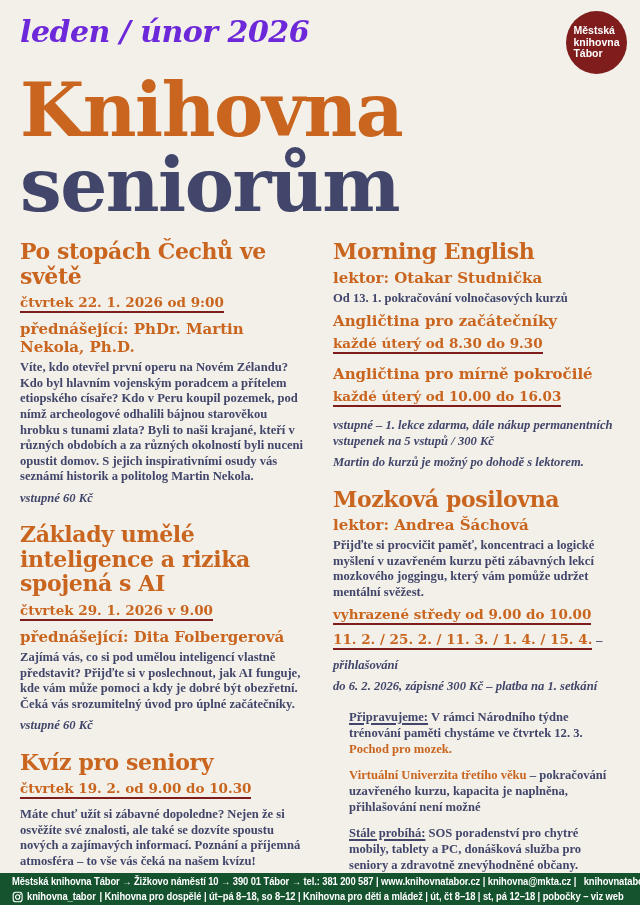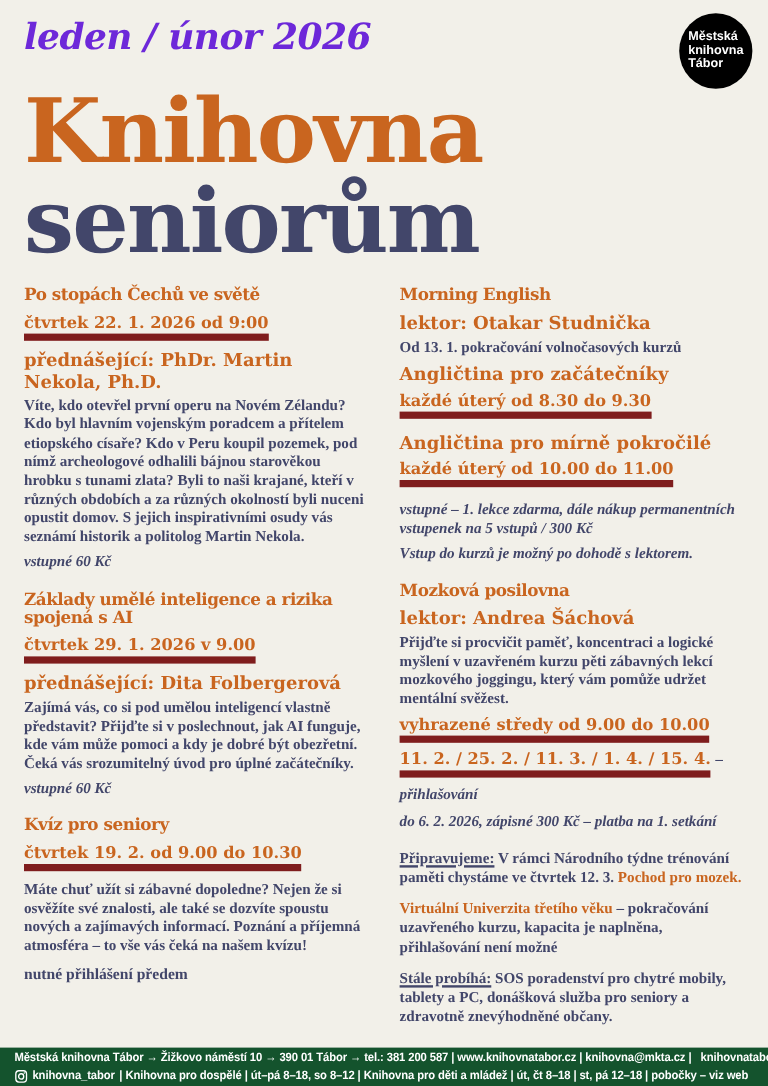--- a/index.html
+++ b/index.html
@@ -9,21 +9,21 @@
     font-family:"Liberation Serif", serif;
   }
   .content{padding:14px 20px 0 20px;}
 
   .issue{
     font-family:"DejaVu Serif", serif;font-style:italic;font-weight:bold;
     color:#6d28d9;font-size:30px;letter-spacing:-0.5px;
   }
   .logo{
     position:absolute;top:11px;right:13px;width:61px;height:63px;
-    background:#000000;border-radius:50%;
+    background:#7f1d1d;border-radius:50%;
     display:flex;align-items:center;justify-content:center;
   }
   .logo-text{
     font-family:"Liberation Sans", sans-serif;font-weight:bold;color:#ffffff;
     font-size:10.5px;line-height:1.12;text-align:left;
   }
 
   h1{margin:24px 0 0 0;font-family:"DejaVu Serif", serif;font-weight:bold;
      font-size:74px;line-height:1.02;letter-spacing:-1.5px;}
   .t1{display:block;color:#c9651f;}
@@ -35,38 +35,38 @@
     color:#c9651f;font-size:17.5px;border-bottom:2.5px solid #c9651f;padding-bottom:2px;
     letter-spacing:-0.3px;
   }
 
   .cols{display:flex;gap:26px;margin-top:15px;}
   .col{width:287px;}
 
   article{margin:0 0 16px 0;}
   h2{
     font-family:"DejaVu Serif", serif;font-weight:bold;color:#c9651f;
-    font-size:14px;line-height:1.12;margin:0 0 5px 0;letter-spacing:-0.4px;
+    font-size:22px;line-height:1.12;margin:0 0 5px 0;letter-spacing:-0.4px;
   }
   .date{
     display:inline-block;font-family:"DejaVu Serif", serif;font-weight:bold;
-    color:#c9651f;font-size:13.5px;border-bottom:6px solid #7f1d1d;
+    color:#c9651f;font-size:13.5px;border-bottom:2px solid #7f1d1d;
     padding-bottom:1px;margin:1px 0 5px 0;
   }
   .lecturer, .course-name{
     font-family:"DejaVu Serif", serif;font-weight:bold;color:#c9651f;
     font-size:15px;margin:2px 0 4px 0;
   }
   .course{margin-top:6px;}
   .course .date{margin-top:0;}
   .body{font-size:12.6px;font-weight:bold;line-height:1.24;margin:3px 0 4px 0;}
   .fee{font-size:12.6px;font-weight:bold;font-style:italic;line-height:1.28;margin:5px 0 0 0;}
   .note{font-size:13px;font-weight:bold;margin:7px 0 0 0;}
 
-  .announce{font-size:12.6px;font-weight:bold;line-height:1.27;margin:10px 0 0 0;}
+  .announce{font-size:12.6px;font-weight:bold;line-height:1.27;margin:10px 0 0 16px;}
   .label-u{text-decoration:underline;text-decoration-thickness:1.5px;text-underline-offset:2px;}
   .hl-orange{color:#c9651f;}
 
   .contact{
     font-family:"DejaVu Serif", serif;font-weight:bold;color:#c9651f;
     font-size:13.8px;line-height:1.62;margin:16px 0 0 0;
     text-decoration:underline;text-decoration-thickness:2px;text-underline-offset:4px;
   }
 
   .footer{
@@ -143,24 +143,24 @@
       <article>
         <h2>Morning English</h2>
         <div class="lecturer">lektor: Otakar Studnička</div>
         <p class="body">Od 13. 1. pokračování volnočasových kurzů</p>
         <div class="course">
           <div class="course-name">Angličtina pro začátečníky</div>
           <span class="date">každé úterý od 8.30 do 9.30</span>
         </div>
         <div class="course">
           <div class="course-name">Angličtina pro mírně pokročilé</div>
-          <span class="date">každé úterý od 10.00 do 11.00</span>
+          <span class="date">každé úterý od 10.00 do 16.03</span>
         </div>
         <p class="fee">vstupné – 1. lekce zdarma, dále nákup permanentních vstupenek na 5 vstupů / 300 Kč</p>
-        <p class="fee">Vstup do kurzů je možný po dohodě s lektorem.</p>
+        <p class="fee">Martin do kurzů je možný po dohodě s lektorem.</p>
       </article>
 
       <article>
         <h2>Mozková posilovna</h2>
         <div class="lecturer">lektor: Andrea Šáchová</div>
         <p class="body">Přijďte si procvičit paměť, koncentraci a logické myšlení v uzavřeném kurzu pěti zábavných lekcí mozkového joggingu, který vám pomůže udržet mentální svěžest.</p>
         <div><span class="date">vyhrazené středy od 9.00 do 10.00</span></div>
         <div>
           <span class="date">11. 2. / 25. 2. / 11. 3. / 1. 4. / 15. 4.</span>
           <span class="fee">– přihlašování</span>

